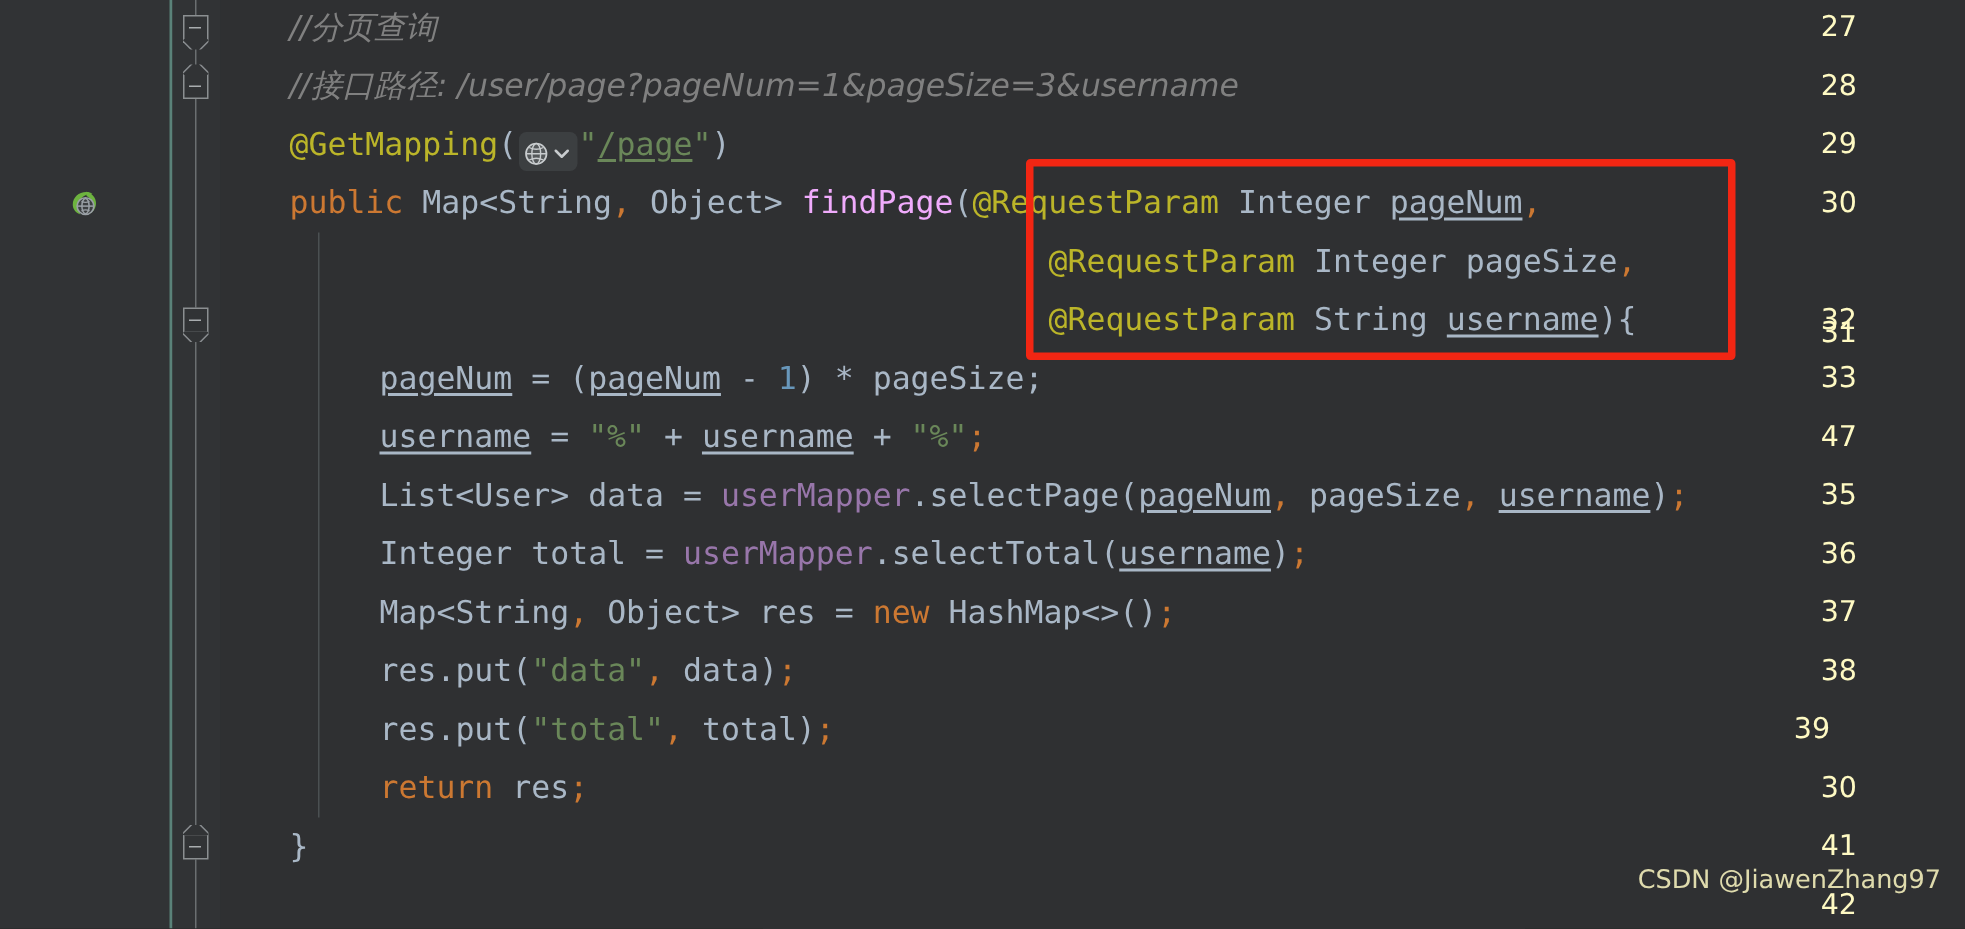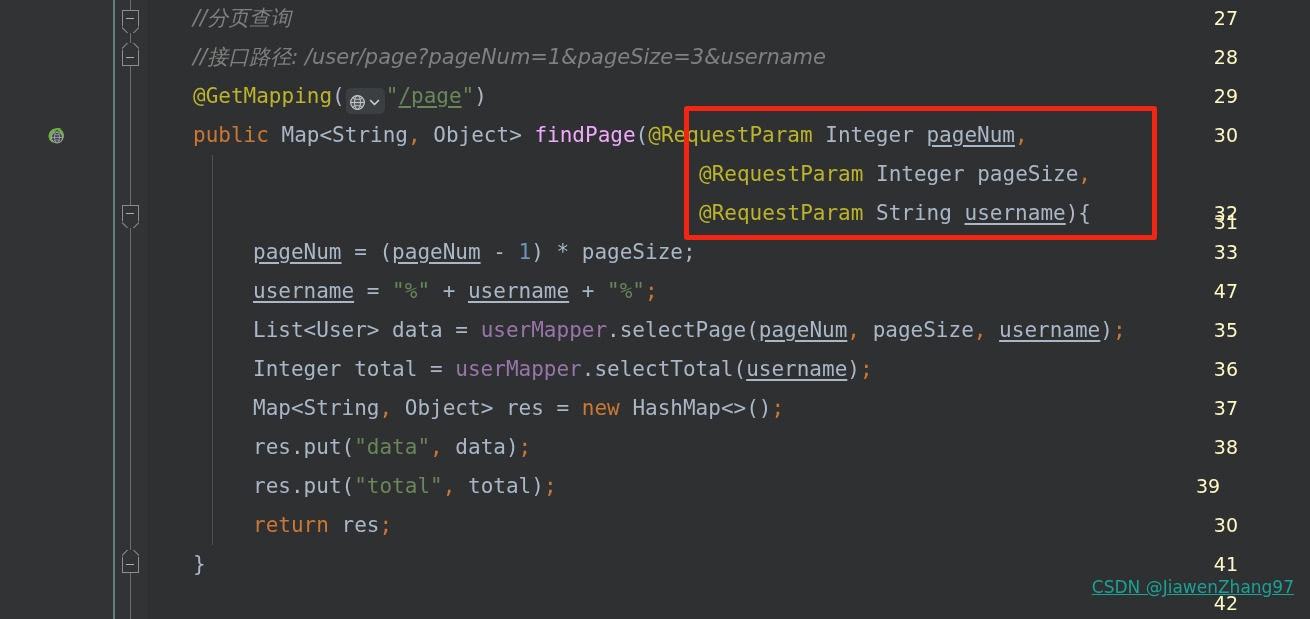--- a/index.html
+++ b/index.html
@@ -175,25 +175,24 @@
     border: 5px solid #f22613;
     border-radius: 3px;
     pointer-events: none;
   }
 
   
   .watermark {
     position: absolute;
     right: 16px;
     bottom: 22px;
-    color: #14b8a6;
+    color: #fef9c3;
     font-size: 17px;
     font-family: "DejaVu Sans", "Liberation Sans", sans-serif;
     opacity: 0.85;
-    text-decoration: underline;
   }
 </style>
 </head>
 <body>
 
 <div id="editor">
 
   <div class="gutter"></div>
   <div class="vcs-stripe"></div>
   <div class="fold-col">

